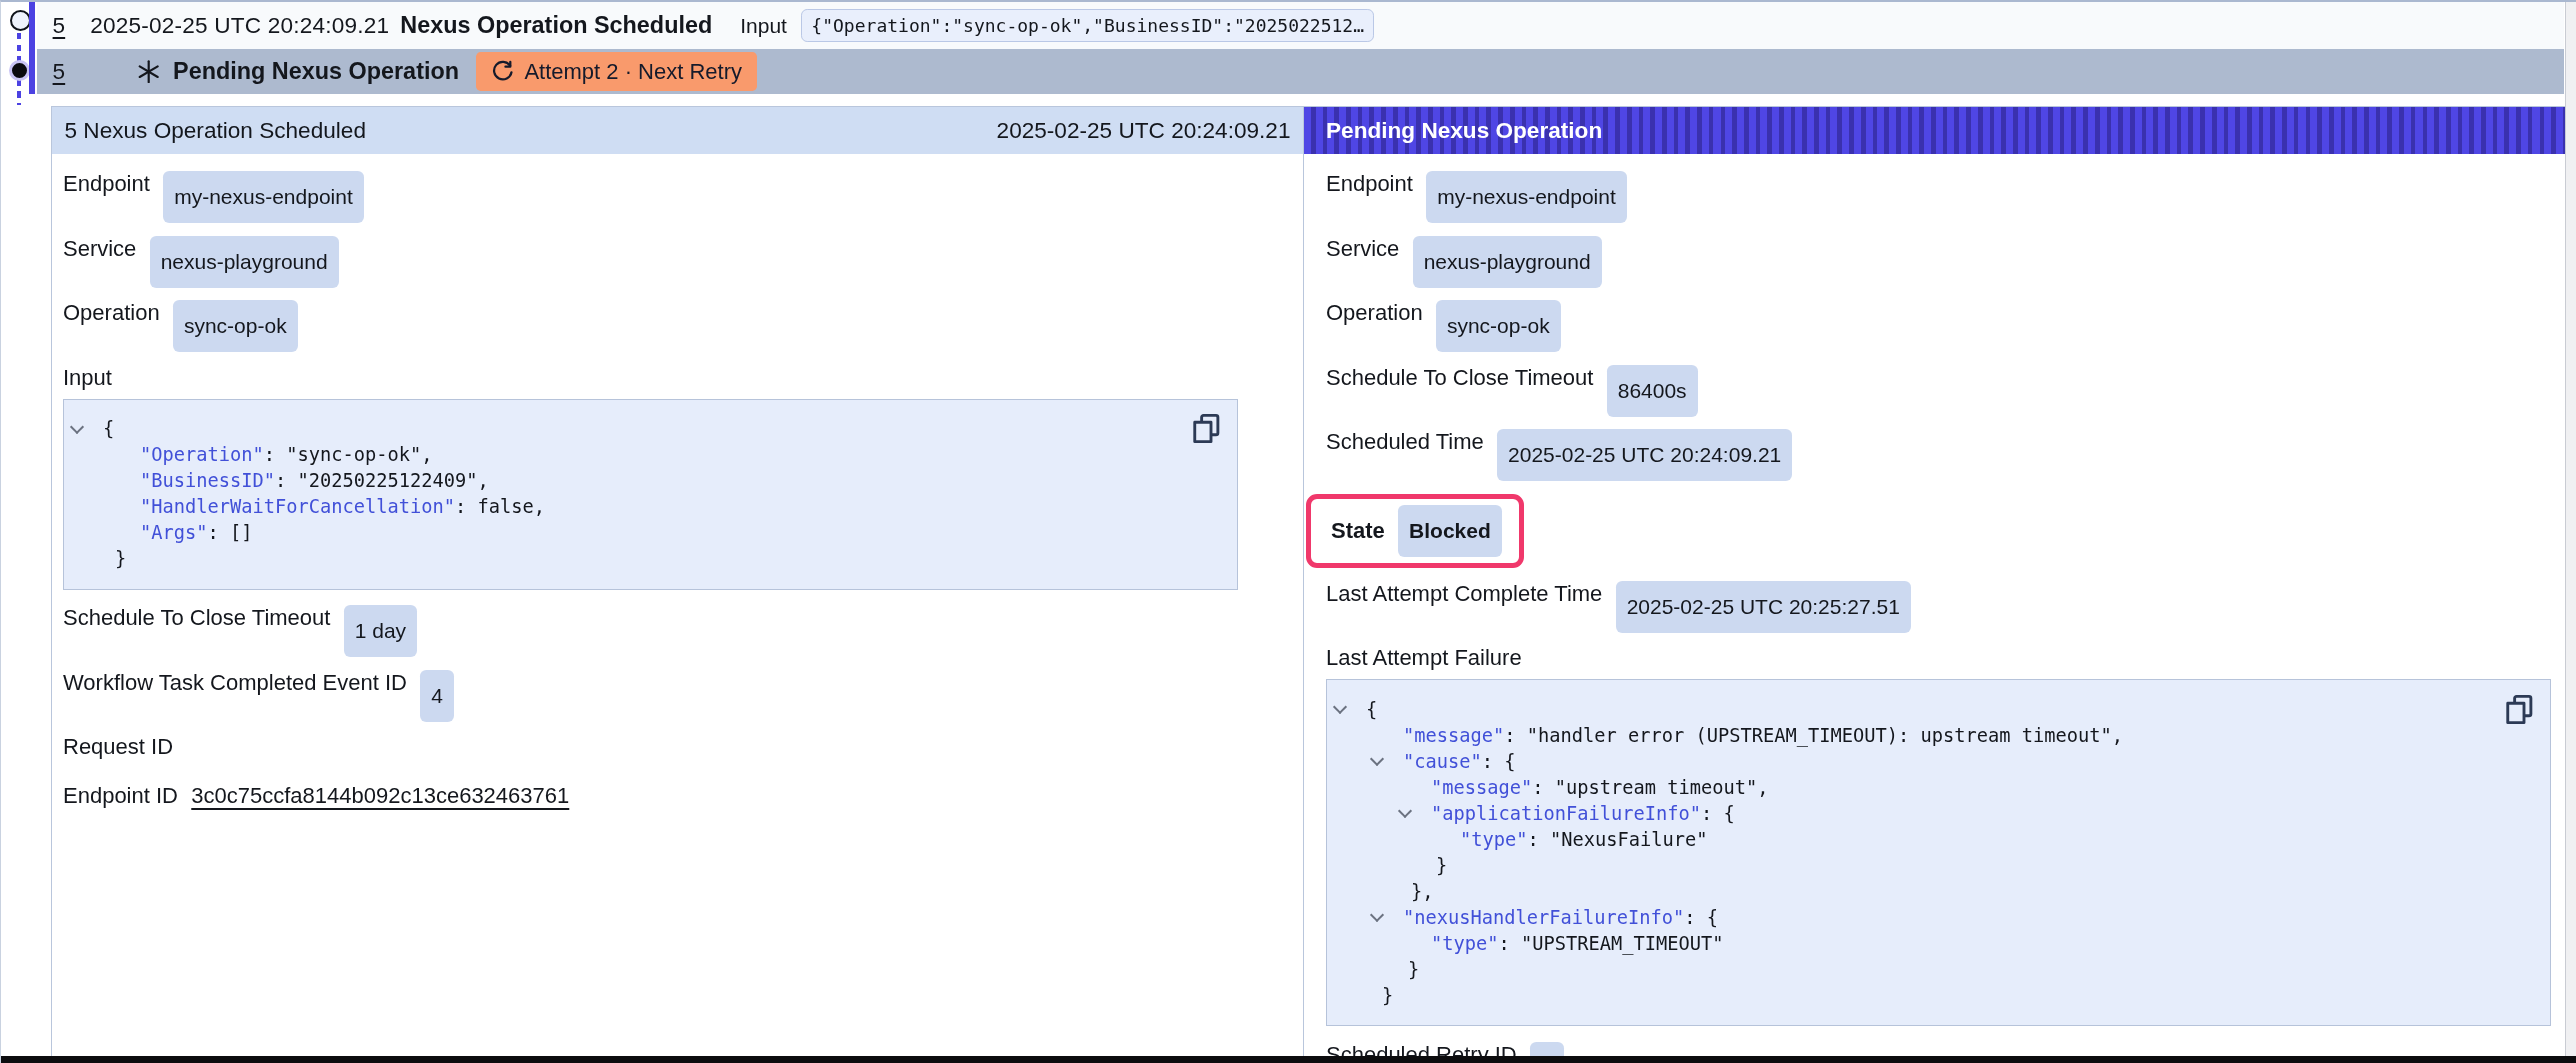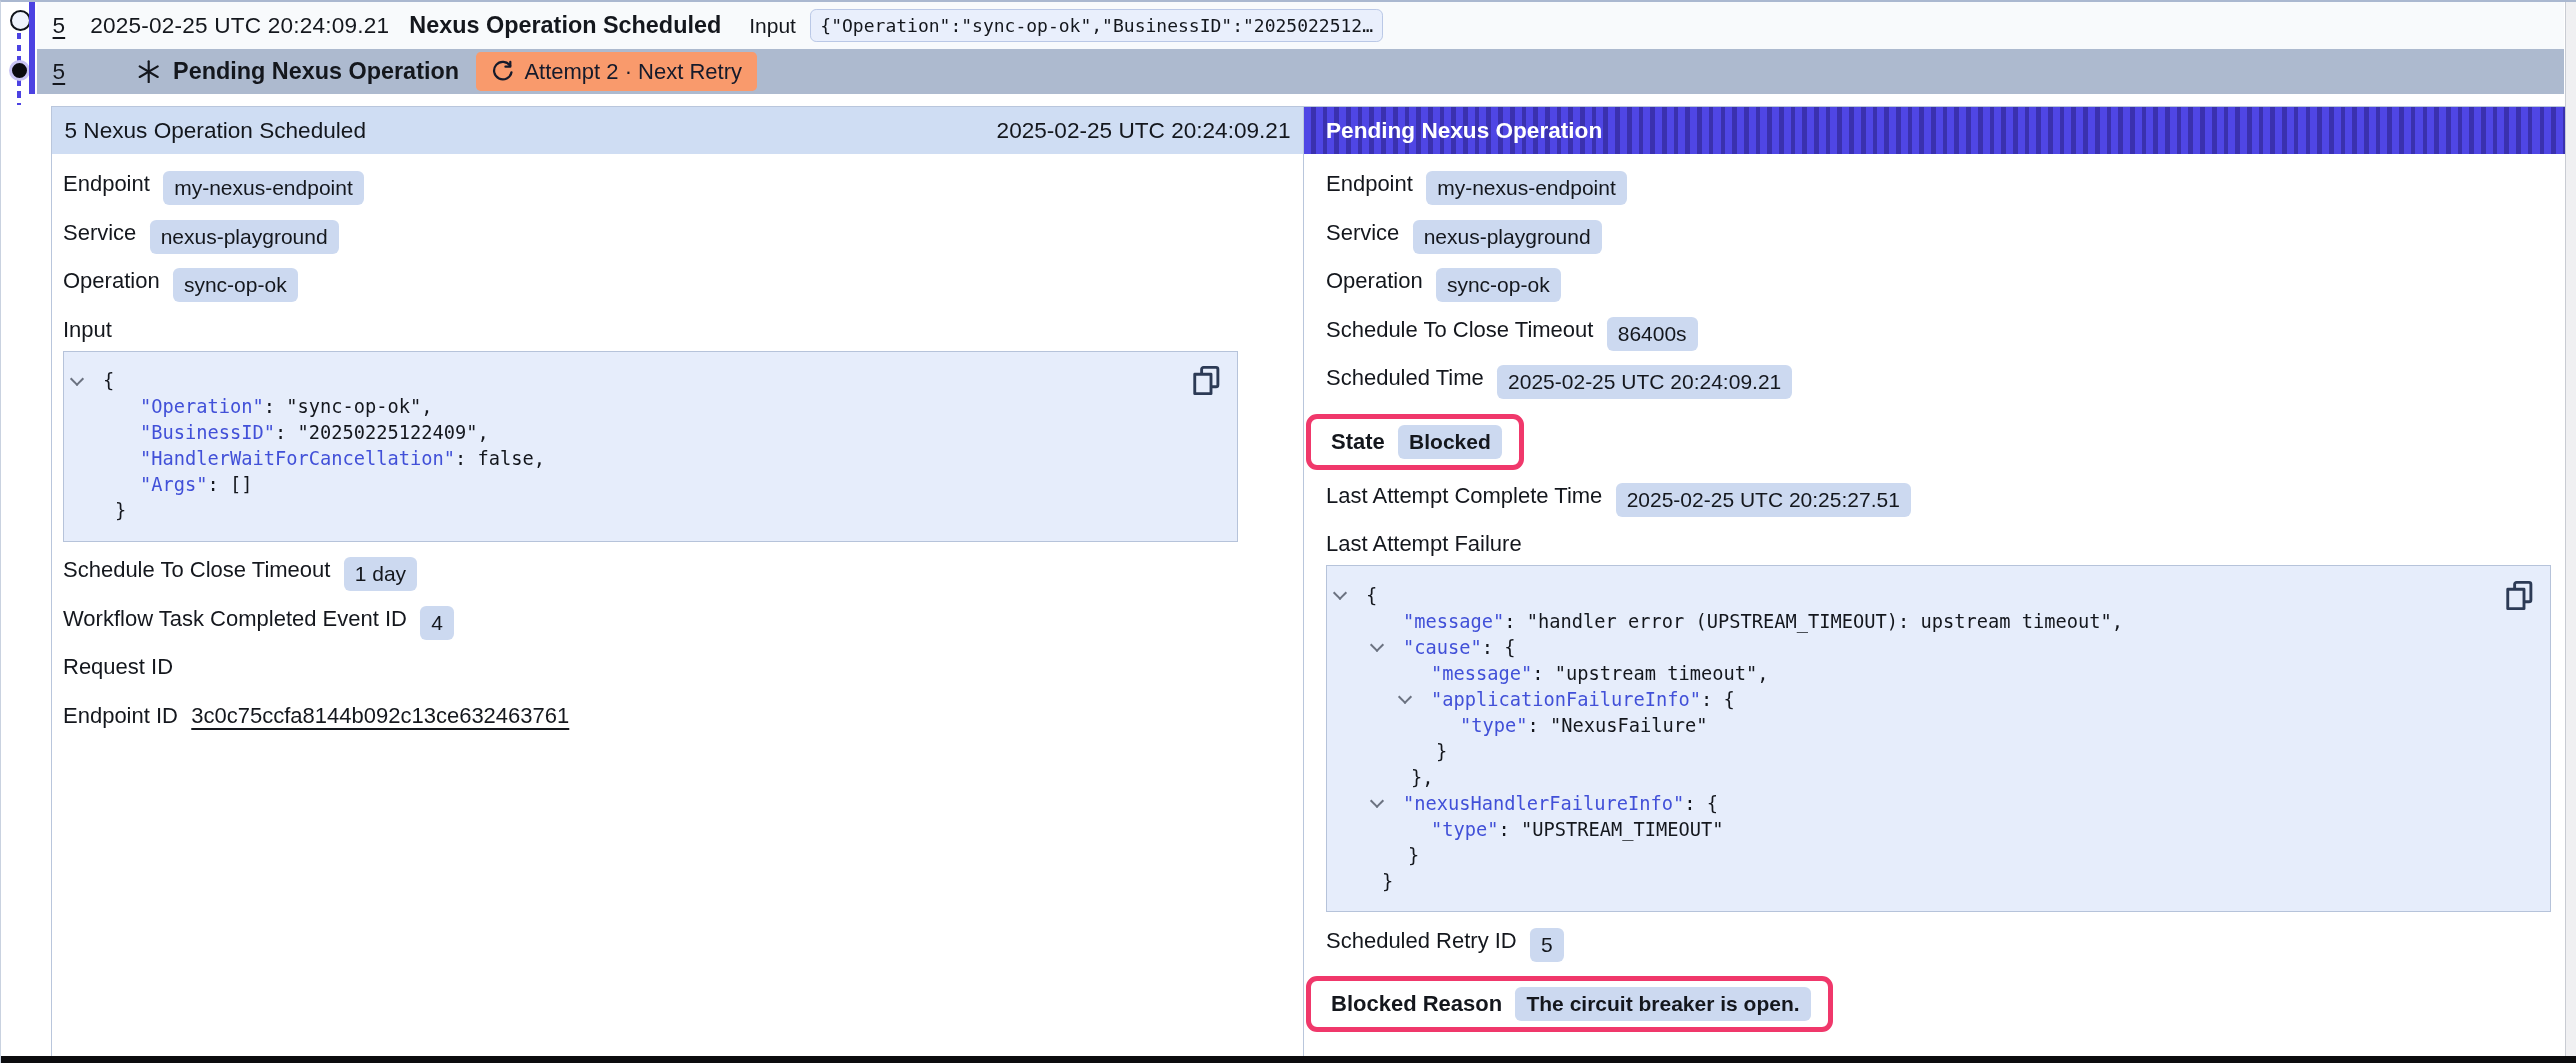--- a/index.html
+++ b/index.html
@@ -19,21 +19,21 @@
     background:repeating-linear-gradient(180deg, var(--bar-indigo) 0 6.2px, transparent 6.2px 11.7px); }
   .tl-dot { position:absolute; left:7.8px; top:58px; width:21px; height:21px; border-radius:50%;
     background:#0b0b0f; border:3.5px solid #c9c4f4; }
   .active-bar { position:absolute; left:28px; top:0; width:6.2px; height:92px; background:var(--bar-indigo); }
   
   .erow { position:absolute; left:36px; right:12.5px; display:flex; align-items:center; }
   .erow1 { top:0; height:47px; background:var(--row1-bg); padding-left:15.6px; }
   .erow2 { top:47px; height:45px; background:var(--row2-bg); padding-left:15.6px; }
   .eid { color:var(--text); text-decoration:underline; text-underline-offset:3.9px; font-size:22.6px; }
   .erow1 .ets { margin-left:25px; font-size:22.6px; letter-spacing:0.2px; }
-  .erow1 .etitle { margin-left:20px; font-weight:700; font-size:23.4px; }
+  .erow1 .etitle { margin-left:11px; font-weight:700; font-size:23.4px; }
   .erow1 .einput-label { margin-left:28px; font-size:21px; }
   .erow1 .einput-chip { margin-left:14px; font-family:"DejaVu Sans Mono","Liberation Mono",monospace;
     font-size:18px; background:#e9effc; border:1.6px solid #bac8e6; border-radius:6.2px;
     padding:4.7px 9.4px; white-space:nowrap; }
   .erow2 .ast { margin-left:72px; width:23.4px; height:23.4px; }
   .erow2 .etitle { margin-left:12.5px; font-weight:700; font-size:23.4px; }
   .badge { margin-left:17px; display:inline-flex; align-items:center; gap:10px;
     background:var(--badge-orange); border-radius:4.7px; padding:6.2px 15px; font-size:22px;
     color:#151a2b; font-weight:500; }
   
@@ -46,21 +46,21 @@
     padding:0 12.5px; font-size:22.6px; }
   .panel.left .phead { background:var(--panel-header-bg); }
   .panel.right .phead {
     background:repeating-linear-gradient(90deg, var(--stripe-light) 0 7px, var(--stripe-dark) 7px 11.7px);
     color:#ffffff; font-weight:600; padding-left:22px; }
   .fields { padding:4.7px 14px 7.8px 11px; }
   .panel.right .fields { padding-left:22px; }
   .frow { display:flex; align-items:flex-start; gap:13.3px; min-height:36px; margin:12.5px 0; }
   .frow.codehead { min-height:31px; margin-bottom:1.6px; }
   .flabel { font-size:22px; white-space:nowrap; }
-  .chip { background:var(--chip-bg); border-radius:6.2px; padding:5px 11px; font-size:21px; white-space:nowrap; }
+  .chip { background:var(--chip-bg); border-radius:6.2px; padding:14px 11px; font-size:21px; white-space:nowrap; }
   .linkval { color:var(--text); text-decoration:underline; text-underline-offset:4.7px; font-size:22px; }
   .hlbox { display:inline-flex; align-items:center; gap:13.3px;
     border:5.5px solid var(--highlight-pink); border-radius:11px;
     padding:6.2px 17px 6.2px 20px; margin-left:-20px; background:#fff;font-weight:bold; }
   
   .codeblock { position:relative; background:var(--code-bg); border:1.6px solid var(--code-border);
     margin:3.1px 0 15.6px 0; padding:16.4px 0 16.4px 0; width:100%; }
   .panel.left .codeblock { width:calc(100% - 51px); }
   .cline { position:relative; font-family:"DejaVu Sans Mono","Liberation Mono",monospace;
     font-size:18.7px; line-height:26px; white-space:pre; color:var(--text); }

